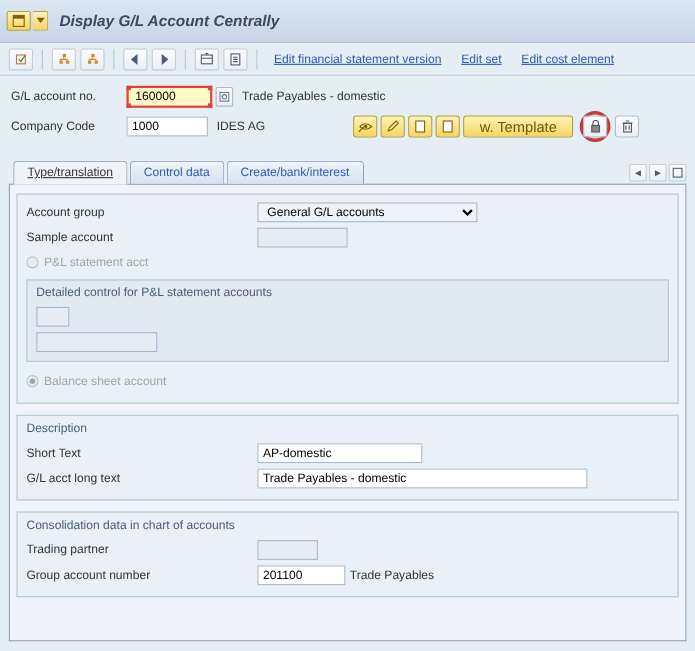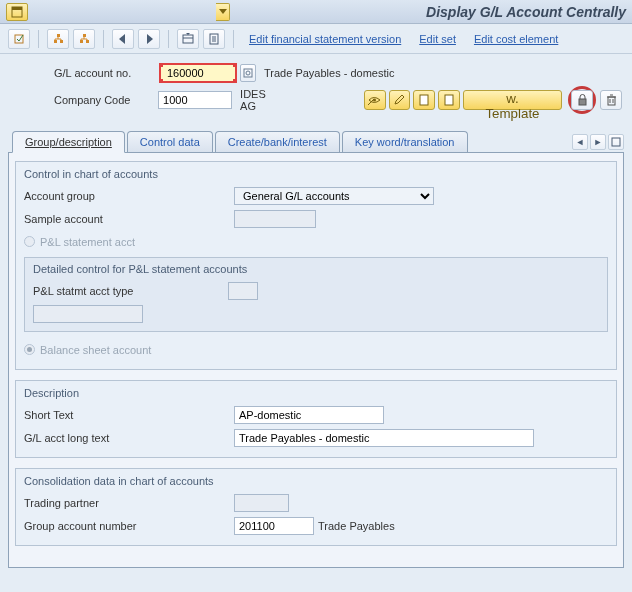--- a/index.html
+++ b/index.html
@@ -12,22 +12,21 @@
     height: 592px;
     overflow: hidden;
   }
   
   .titlebar {
     background: linear-gradient(#dce6f2, #c8d5e6);
     border-bottom: 1px solid #a9b9cc;
     padding: 3px 6px;
     display: flex;
     align-items: center;
-    height: 24px;
-    justify-content: space-between;
+    height: 39px;
   }
   .title-icon {
     width: 22px; height: 18px;
     background: linear-gradient(#fff2b8,#f7d560);
     border:1px solid #b8a23a;
     border-radius:2px;
     display:flex; align-items:center; justify-content:center;
     margin-right:2px;
     font-size:9px;
   }
@@ -69,21 +68,20 @@
   .tlink {
     color:#2a5db0;
     padding:3px 7px;
     cursor:pointer;
     text-decoration:underline;
   }
   
   .header-fields {
     padding: 8px 10px 4px 10px;
     background: #e5edf5;
-    margin-left: 44px;
   }
   .hrow { display:flex; align-items:center; margin-bottom:5px; height:22px;}
   .hlabel { width: 105px; color:#333; }
   .hinput {
     border:1px solid #a9b9cc;
     background:#fff;
     height:18px;
     padding:1px 4px;
     font-size:11px;
   }
@@ -354,57 +352,54 @@
           <line x1="4" y1="1" x2="7" y2="1" stroke="#555"></line>
           <line x1="4" y1="5" x2="4" y2="9" stroke="#555"></line>
           <line x1="7" y1="5" x2="7" y2="9" stroke="#555"></line>
         </svg>
     </span>
   </div>
 </div>
 
 <div class="tabstrip-wrap">
   <div class="tabstrip">
-    <div class="tab active">Group/description</div>
+    <div class="tab active">Type/translation</div>
     <div class="tab">Control data</div>
     <div class="tab">Create/bank/interest</div>
-    <div class="tab">Key word/translation</div>
     <div class="tab-nav">
       <div class="tbtn">◄</div>
       <div class="tbtn">►</div>
       <div class="tbtn">
         <svg width="10" height="10" viewBox="0 0 10 10">
             <rect x="1" y="1" width="8" height="8" fill="none" stroke="#4a5d75"></rect>
           </svg>
       </div>
     </div>
   </div>
 
   <div class="tabbody">
 
     <div class="groupbox">
-      <div class="group-title">Control in chart of accounts</div>
       <div class="frow">
         <span class="flabel">Account group</span>
         <select class="finput">
           <option>General G/L accounts</option>
         </select>
       </div>
       <div class="frow">
         <span class="flabel">Sample account</span>
         <input class="finput" style="width: 82px;" value="">
       </div>
       <div class="frow">
         <span class="radio disabled"></span>
         <span class="flabel disabled" style="width:auto">P&amp;L statement acct</span>
       </div>
       <div class="innerbox">
         <div class="inner-title">Detailed control for P&amp;L statement accounts</div>
         <div class="frow">
-          <span class="flabel" style="width:195px">P&amp;L statmt acct type</span>
           <input class="finput" style="width: 30px;" value="">
         </div>
         <div class="frow">
           <input class="finput" style="width: 110px;" value="">
         </div>
       </div>
       <div class="frow" style="margin-top:6px">
         <span class="radio disabled">
             <span class="dot" style="background:#9aa7b5"></span>
           </span>

